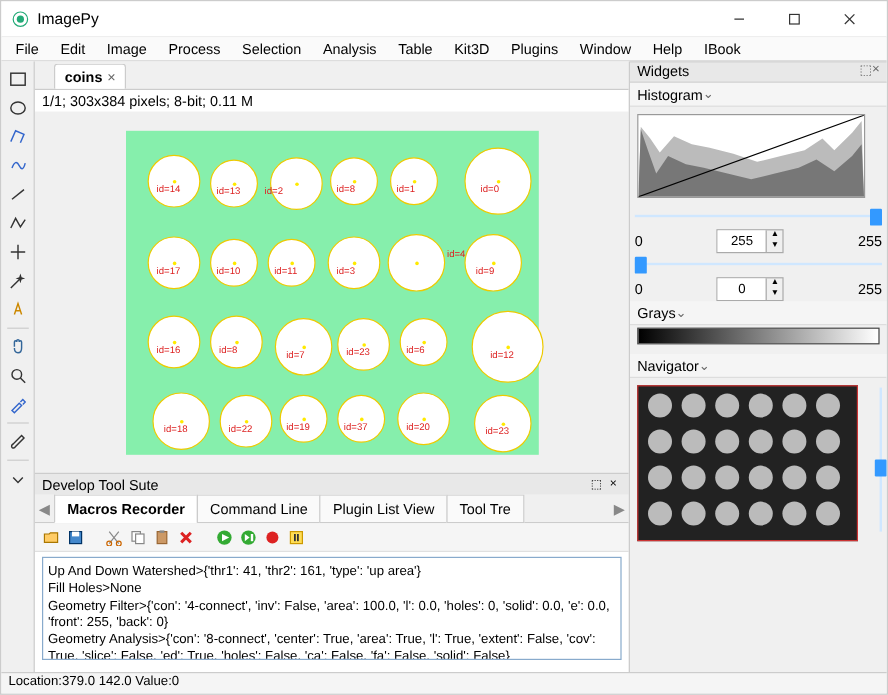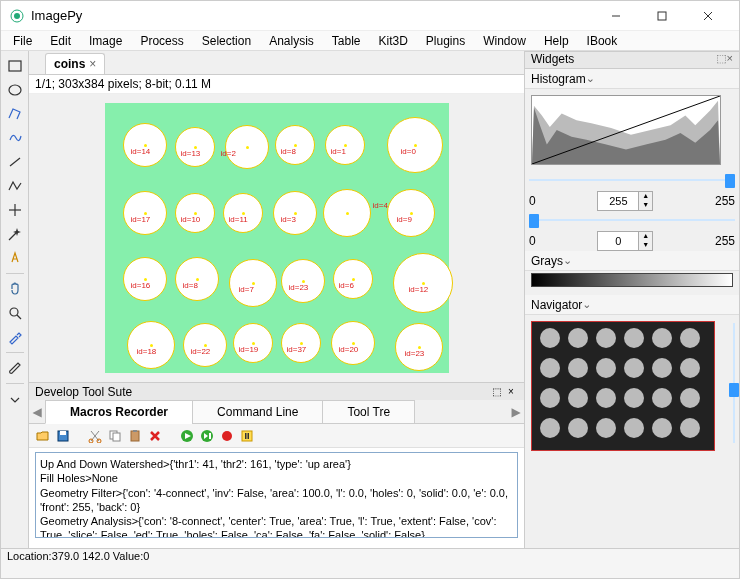--- a/index.html
+++ b/index.html
@@ -24,21 +24,21 @@
 .canvaswrap { flex: 1; background: #f0f0f0; display: flex; align-items: center; justify-content: center; overflow: hidden; }
 .canvas { background: #86efac; position: relative; }
 .coin { position: absolute; background: #fff; border-radius: 50%; border: 1px solid #eeca00; }
 .coin-label { position: absolute; color: #d22; font-size: 8px; white-space: nowrap; }
 .dot { position: absolute; width: 3px; height: 3px; background: #ffea00; border-radius: 50%; }
 .dev-header { height: 18px; background: #e8e8e8; display: flex; align-items: center; padding: 0 6px; border-top: 1px solid #ccc; font-size: 11px; }
 .dev-header .flex { flex: 1; }
 .dev-header .pinbtn { width: 14px; font-size: 10px; text-align: center; }
 .dev-tabs { height: 24px; display: flex; align-items: center; border-bottom: 1px solid #ccc; }
 .dev-tabs .nav { width: 16px; text-align: center; color: #888; }
-.dev-tabs .dtab { padding: 4px 24px; border: 1px solid #ccc; background: #fafafa; margin-right: -1px; white-space: nowrap; }
+.dev-tabs .dtab { padding: 4px 10px; border: 1px solid #ccc; background: #fafafa; margin-right: -1px; white-space: nowrap; }
 .dev-tabs .dtab.active { background: #fff; border-bottom-color: #fff; font-weight: bold; }
 .macros-toolbar { height: 24px; display: flex; align-items: center; gap: 4px; padding: 0 6px; background: #f5f5f5; border-bottom: 1px solid #e0e0e0; }
 .macros-toolbar .mbtn { width: 16px; height: 16px; display: flex; align-items: center; justify-content: center; }
 .macros-body { padding: 4px 6px 10px 6px; background: #fff; }
 .macros-text { border: 1px solid #88aacc; padding: 4px; font-family: sans-serif; font-size: 11px; line-height: 1.3; color: #000; height: 86px; overflow: hidden; }
 .right { width: 215px; background: #f0f0f0; border-left: 1px solid #ccc; display: flex; flex-direction: column; }
 .panel-header { height: 18px; background: #e8e8e8; display: flex; padding: 0 6px; border-top: 1px solid #ccc; border-bottom: 1px solid #ccc; font-size: 11px; }
 .panel-header .flex { flex: 1; }
 .section-bar { height: 20px; background: #f5f5f5; display: flex; align-items: center; padding: 0 6px; border-bottom: 1px solid #ddd; }
 .histwrap { padding: 6px; }
@@ -48,21 +48,21 @@
 .slider .thumb { position: absolute; top: 1px; width: 10px; height: 14px; background: #3399ff; border-radius: 1px; }
 .rowvals { display: flex; align-items: center; justify-content: space-between; padding: 0 4px; }
 .numbox { display: flex; border: 1px solid #aaa; }
 .numbox input { width: 40px; border: none; text-align: center; font-size: 11px; padding: 1px; }
 .numbox .spin { width: 14px; display: flex; flex-direction: column; border-left: 1px solid #aaa; }
 .numbox .spin div { height: 9px; font-size: 7px; text-align: center; line-height: 8px; }
 .btnrow { display: flex; gap: 4px; padding: 4px 6px; }
 .btn { flex: 1; border: 1px solid #aaa; background: #fafafa; padding: 3px 0; text-align: center; font-size: 11px; }
 .colormap { margin: 2px 6px; height: 14px; background: linear-gradient(to right, #000, #fff); border: 1px solid #444; }
 .nav-thumb { margin: 6px; border: 1px solid #c33; background: #222; position: relative; height: 130px; }
-.statbar { height: 30px; border-top: 1px solid #ccc; padding: 1px 6px; font-size: 11px; background: #f5f5f5; }
+.statbar { height: 18px; border-top: 1px solid #ccc; padding: 1px 6px; font-size: 11px; background: #f5f5f5; }
 .chev { font-size: 11px; color: #666; }
 </style>
 </head>
 <body>
 
 <div class="titlebar">
   <span class="logo">
     <svg viewBox="0 0 16 16">
         <circle cx="8" cy="8" r="6" fill="#fff" stroke="#2a7"></circle>
         <circle cx="8" cy="8" r="3" fill="#2a7"></circle>
@@ -272,20 +272,21 @@
       <span>Develop Tool Sute</span>
       <span class="flex"></span>
       <span class="pinbtn">⬚</span>
       <span class="pinbtn">×</span>
     </div>
     <div class="dev-tabs">
       <span class="nav">◀</span>
       <div id="devtabs" style="display:flex;flex:1;overflow:hidden">
           <div class="dtab active">Macros Recorder</div>
           <div class="dtab">Command Line</div>
+          <div class="dtab">Plugin List View</div>
           <div class="dtab">Tool Tre</div>
         </div>
       <span class="nav">▶</span>
     </div>
     <div class="macros-toolbar">
       <span class="mbtn">
           <svg width="14" height="14" viewBox="0 0 14 14">
             <path d="M1 4 L5 4 L6 3 L12 3 L12 11 L1 11 Z" fill="#fc6" stroke="#a70"></path>
           </svg>
         </span>

